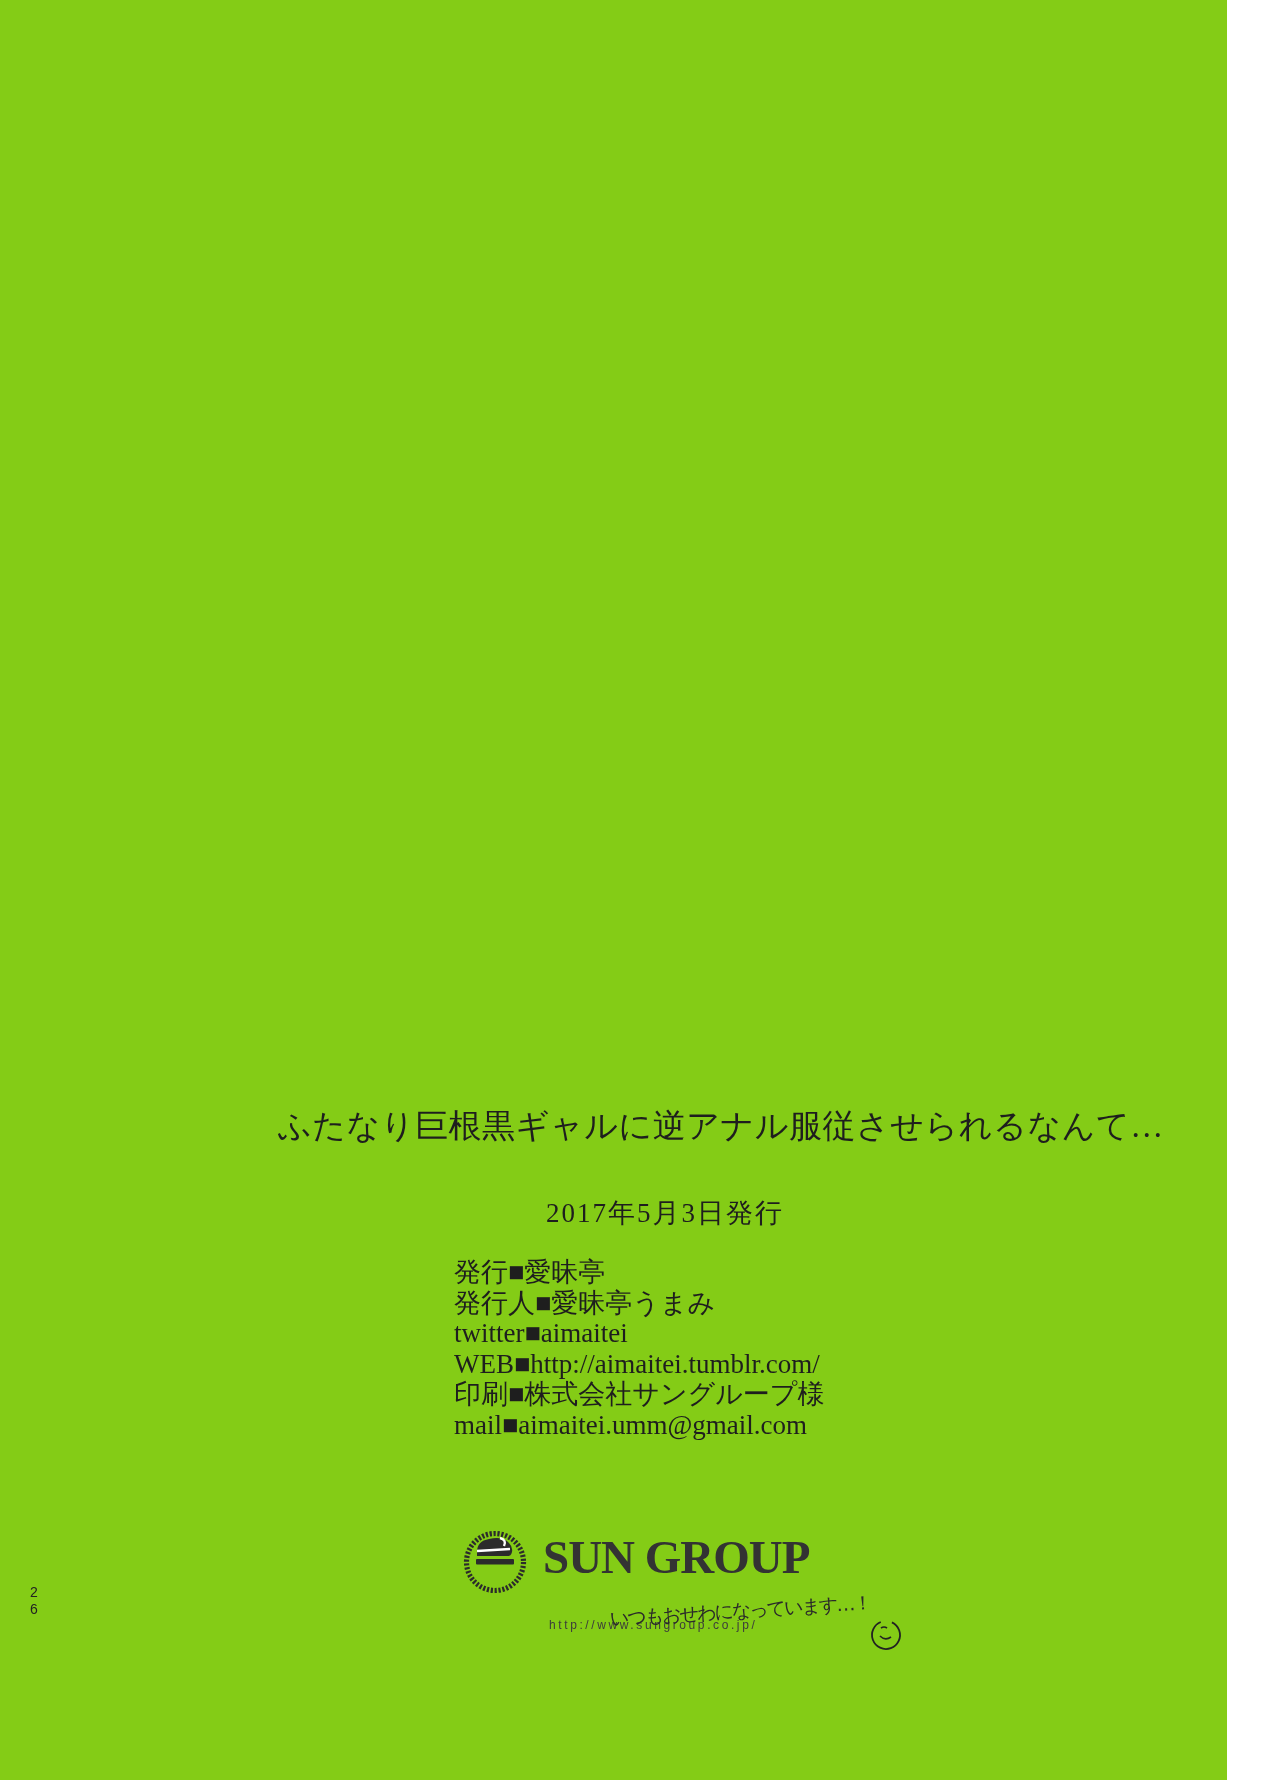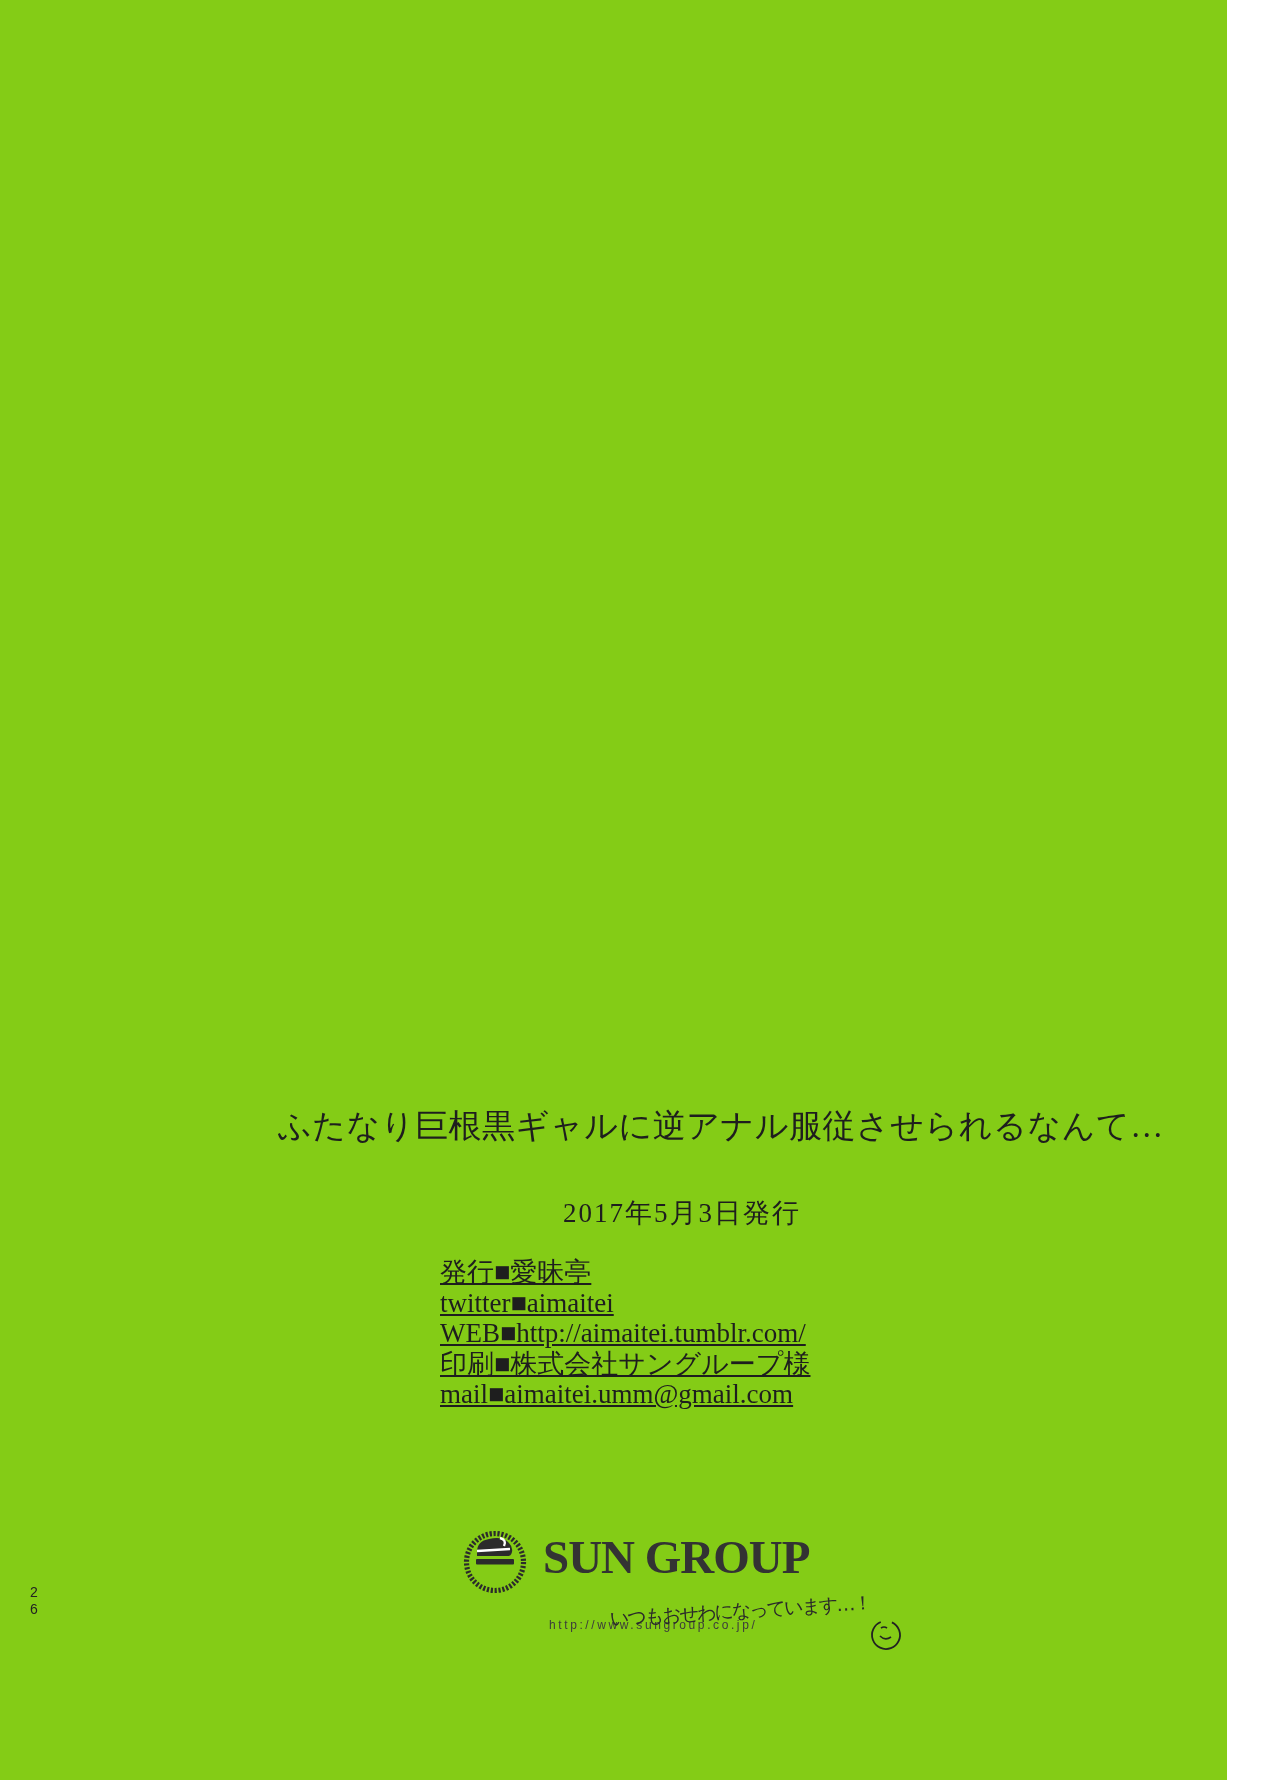--- a/index.html
+++ b/index.html
@@ -22,28 +22,26 @@
     left: 278px;
     top: 1104px;
     font-size: 33px;
     letter-spacing: 0.5px;
   }
   .publish-date {
     left: 546px;
     top: 1195px;
     font-size: 27px;
     letter-spacing: 2px;
-    margin-left: 17px;
   }
   .colophon {
-    left: 440px;
+    left: 454px;
     top: 1257px;
     font-size: 27px;
     line-height: 30.6px;
-    text-decoration: underline;
   }
   .colophon .line { white-space: nowrap; }
 
   .emblem { left: 462px; top: 1524px; }
 
   .sun-group-text {
     left: 543px;
     top: 1534px;
     font-size: 47px;
     font-weight: bold;
@@ -90,20 +88,21 @@
 <body>
 
 <div class="page">
 
   <div class="abs doujin-title">ふたなり巨根黒ギャルに逆アナル服従させられるなんて…</div>
 
   <div class="abs publish-date">2017年5月3日発行</div>
 
   <div class="abs colophon">
     <div class="line">発行■愛昧亭</div>
+    <div class="line">発行人■愛昧亭うまみ</div>
     <div class="line">twitter■aimaitei</div>
     <div class="line">WEB■http://aimaitei.tumblr.com/</div>
     <div class="line">印刷■株式会社サングループ様</div>
     <div class="line">mail■aimaitei.umm@gmail.com</div>
   </div>
 
   <div class="abs emblem">
     <svg width="68" height="76" viewBox="0 0 68 76" xmlns="http://www.w3.org/2000/svg">
 
       <circle cx="33" cy="38" r="28.5" fill="none" stroke="#2b2b2b" stroke-width="5.2" stroke-dasharray="2.2 1.7"></circle>

